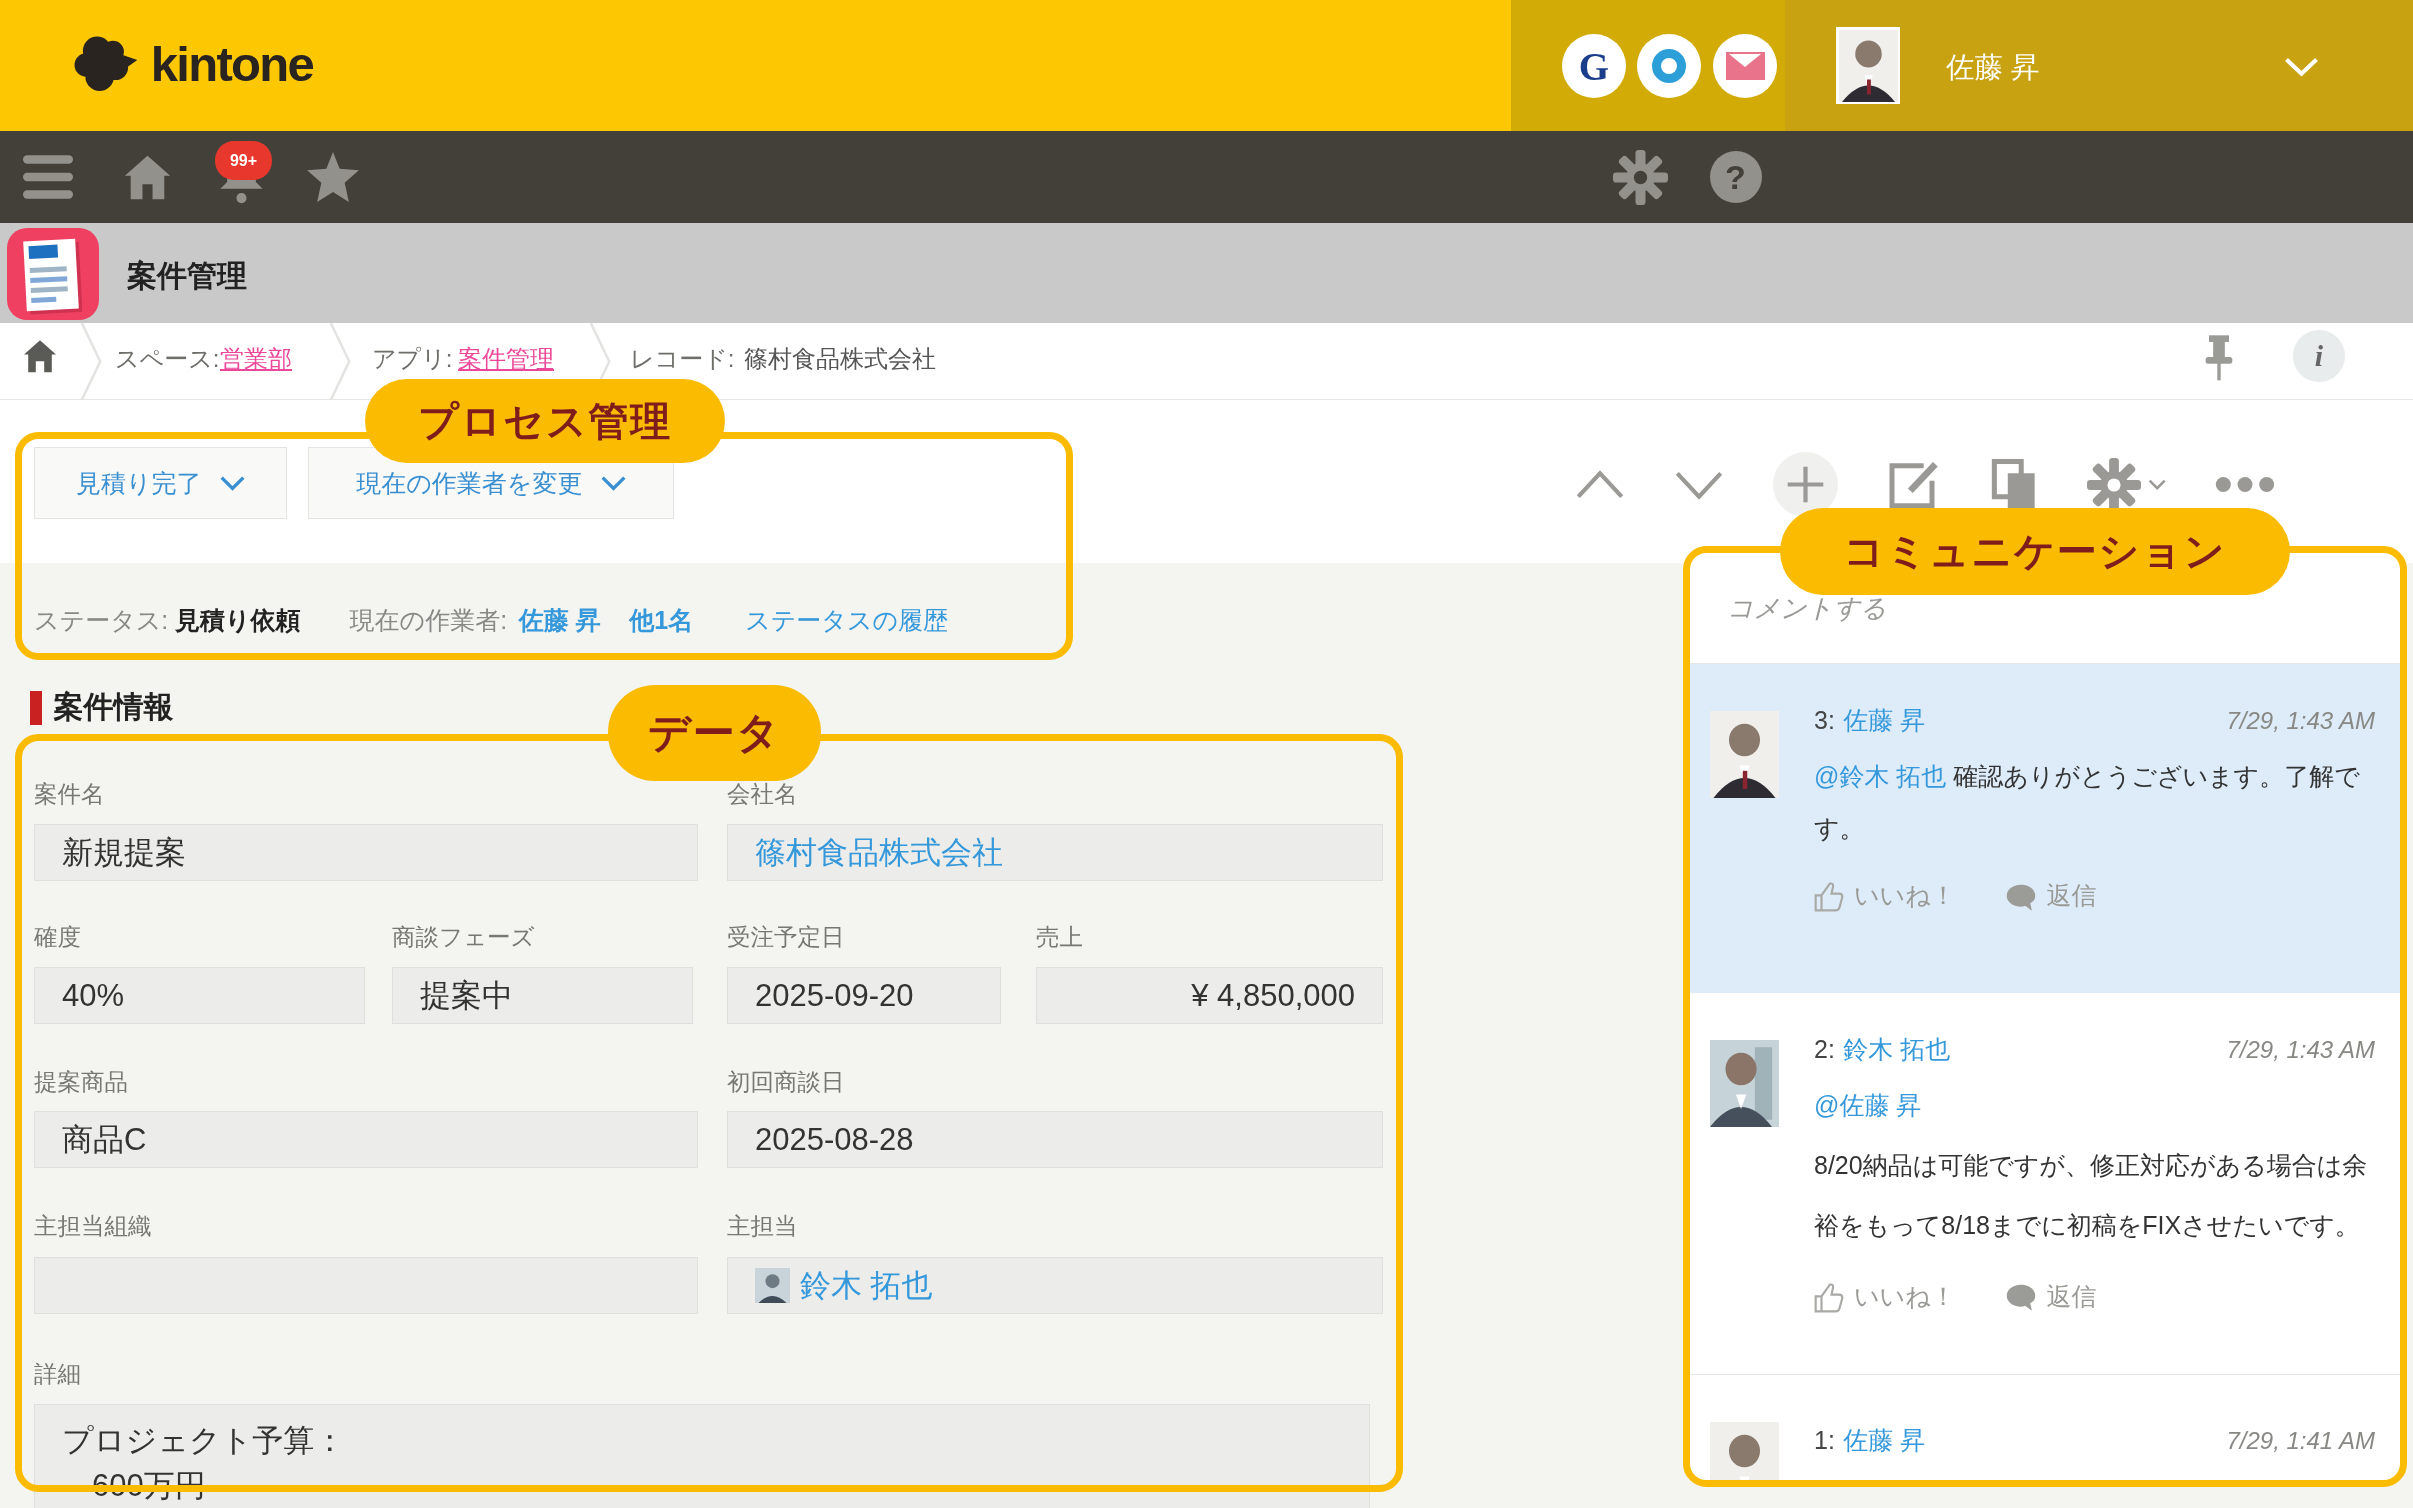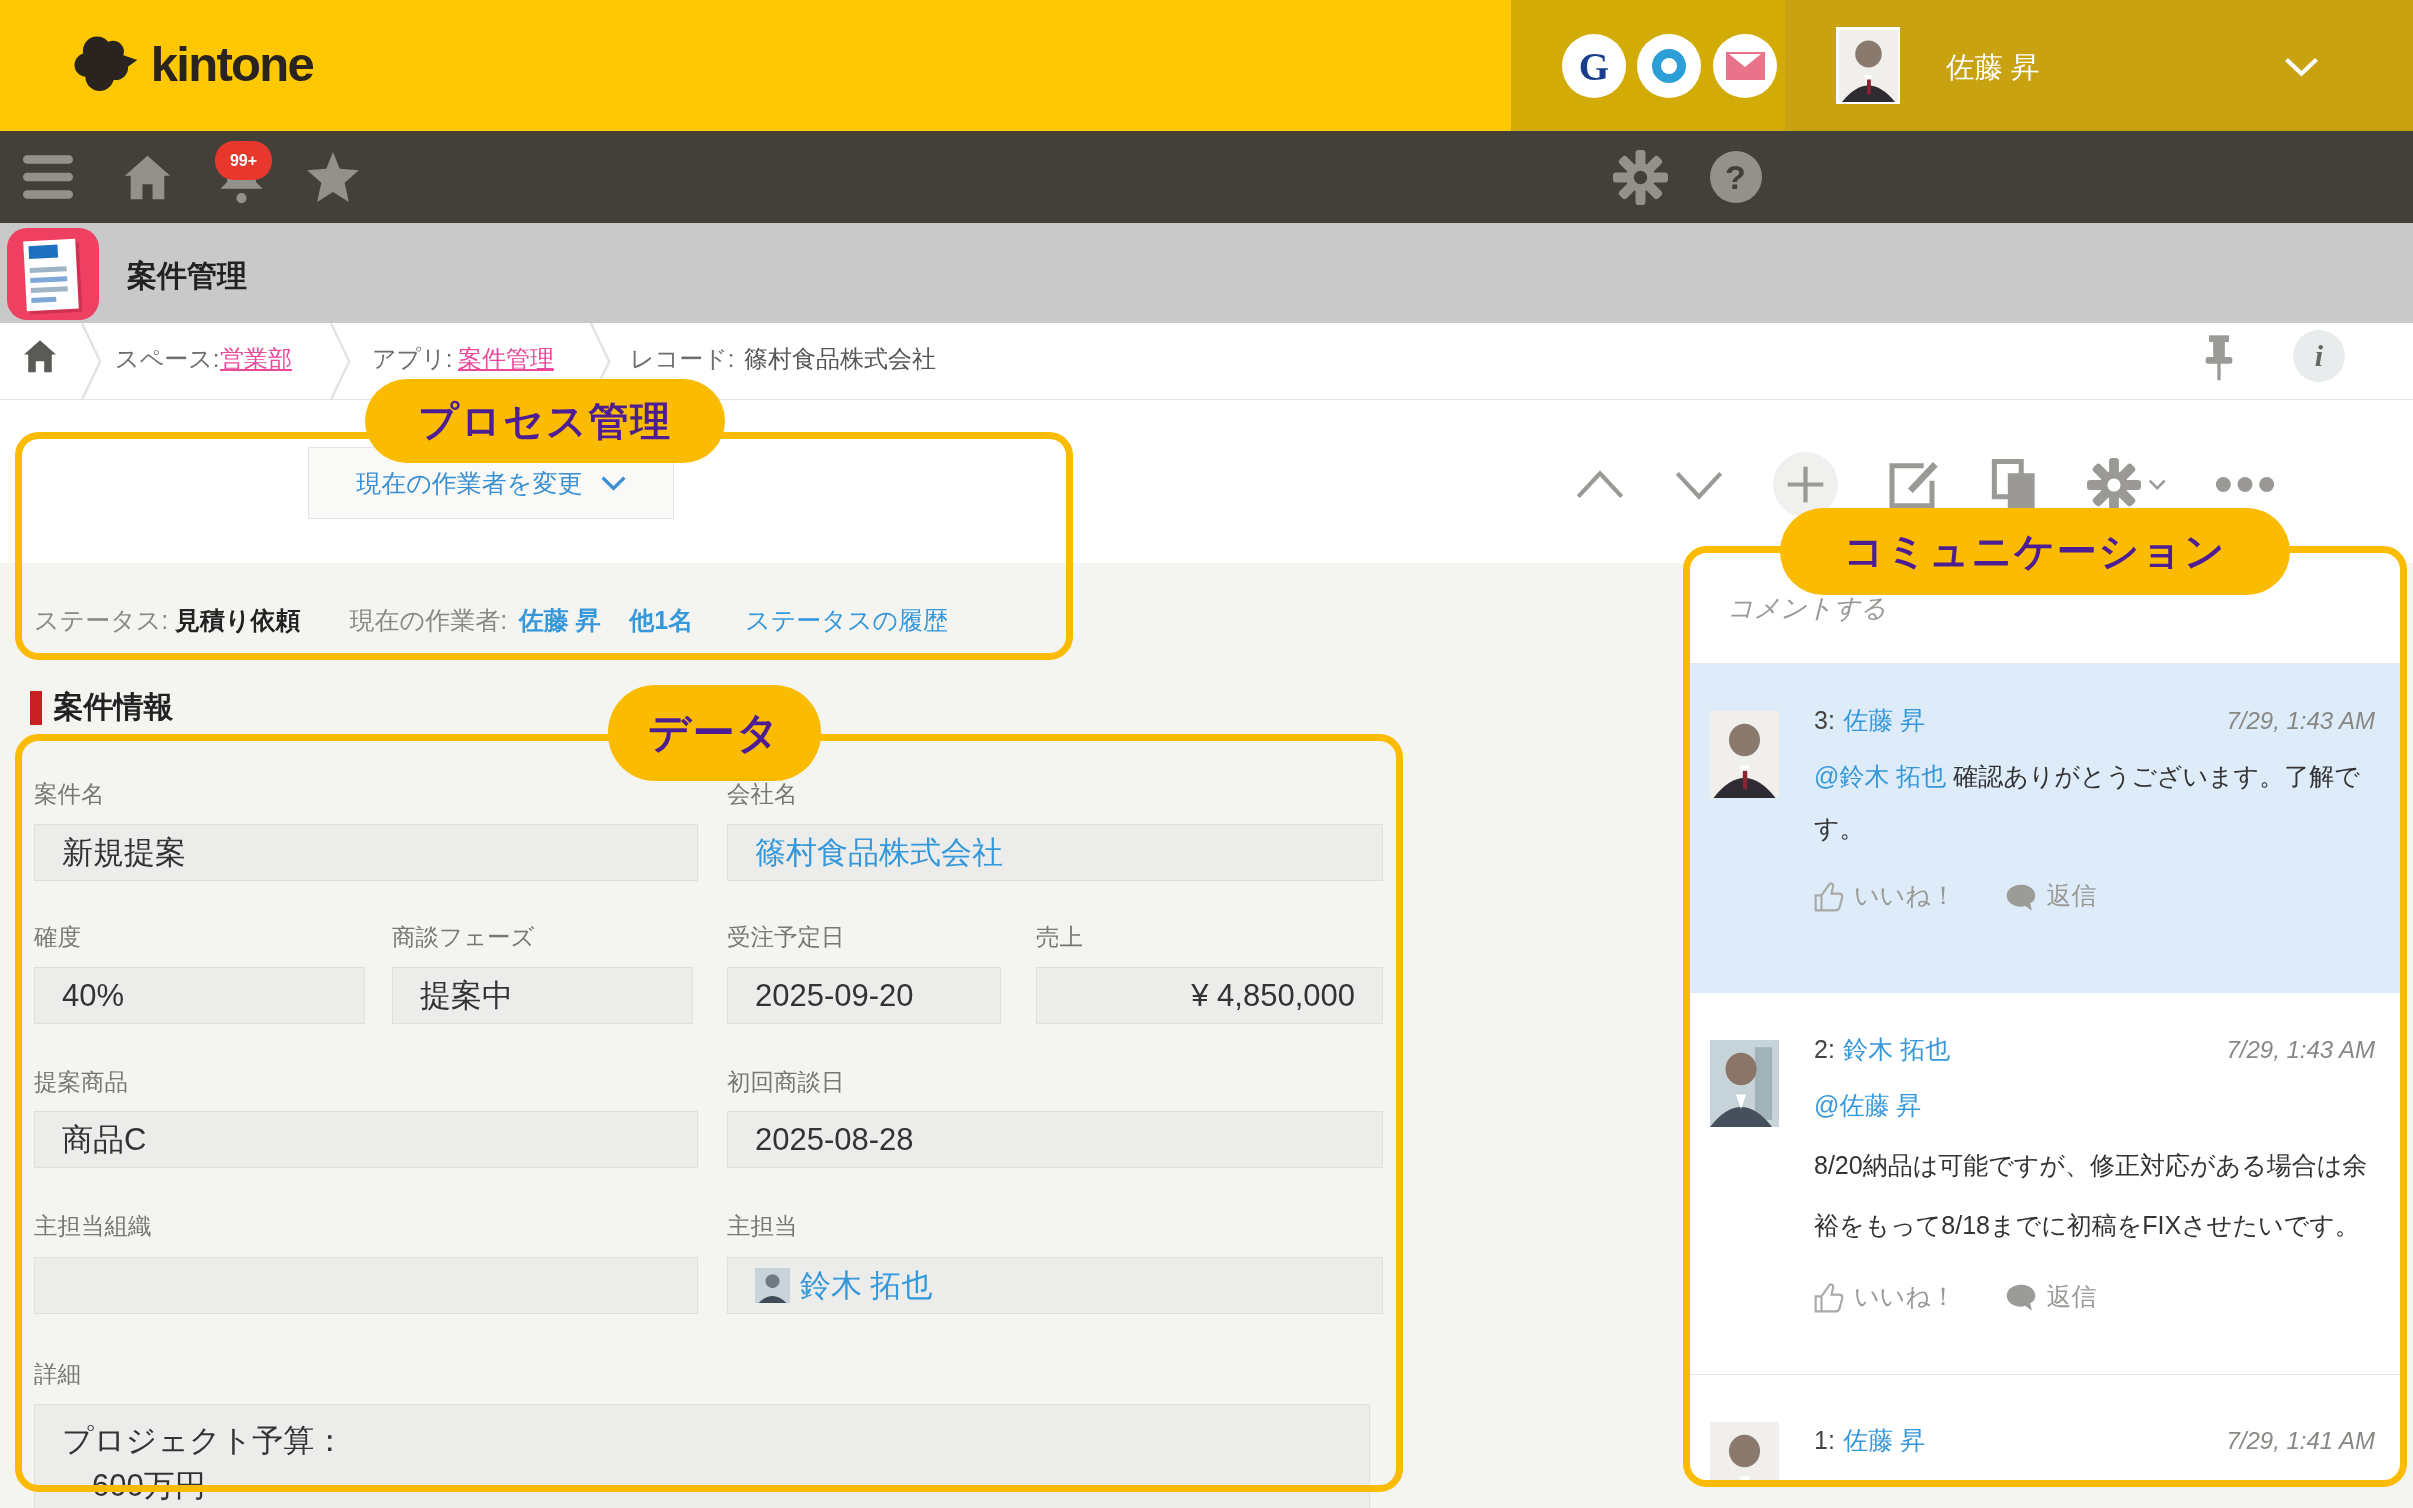--- a/index.html
+++ b/index.html
@@ -90,21 +90,21 @@
   .f4a-l{left:34px;top:1210px}  .f4a{left:34px;top:1257px;width:664px}
   .f4b-l{left:727px;top:1210px} .f4b{left:727px;top:1257px;width:656px}
   .f5-l{left:34px;top:1358px}
   .f5 { left:34px;top:1404px;width:1336px;height:142px;align-items:flex-start;flex-direction:column;justify-content:flex-start;padding-top:13.4px;line-height:45px; }
   .f5 .indent { padding-left:30px; }
 
   
   .callout-box { position:absolute; border:7.5px solid #FBBB00; border-radius:23.5px; pointer-events:none; z-index:40; }
   .co-process { left:15px; top:432px; width:1058px; height:228px; }
   .co-data { left:15px; top:734px; width:1388px; height:758px; }
-  .pill { position:absolute; background:#FBBB00; color:#4c1d95; font-weight:bold; border-radius:47px; display:flex; align-items:center; justify-content:center; z-index:60; letter-spacing:1.7px; }
+  .pill { position:absolute; background:#FBBB00; color:#7f1d1d; font-weight:bold; border-radius:47px; display:flex; align-items:center; justify-content:center; z-index:60; letter-spacing:1.7px; }
   .pill-process { left:365px; top:379px; width:360px; height:84px; font-size:40px; }
   .pill-data { left:608px; top:685px; width:213px; height:96px; font-size:42px; }
   .pill-comm { left:1780px; top:508px; width:510px; height:87px; font-size:40px; }
 
   
   .comments-panel { position:absolute; left:1683px; top:546px; width:724px; height:941px; background:#fff; border:7.5px solid #FBBB00; border-radius:23.5px; overflow:hidden; z-index:30; }
   .comments-header { height:111px; border-bottom:1.7px solid #E7E7E5; display:flex; align-items:center; padding-left:37px; font-size:26px; color:#999995; cursor:pointer;font-style:italic; }
   .comment { position:relative; padding:0 25px 0 20px; }
   .comment.hl { background:#DEECFA; }
   .c3 { height:329px; }
@@ -285,20 +285,26 @@
         </svg>
     </span>
     <span class="bc-item" style="left:2293px;top:6.7px">
       <span style="display:flex;width:52px;height:52px;border-radius:50%;background:#E9ECEC;align-items:center;justify-content:center;font-family:'Liberation Serif','DejaVu Serif',serif;font-style:italic;font-weight:bold;font-size:30px;color:#666">i</span>
     </span>
   </div>
 
   <div class="band-white"></div>
   <div class="band-gray"></div>
 
+  <div class="proc-btn proc-btn-1">
+    <span>見積り完了</span>
+    <svg width="25" height="15" viewBox="0 0 30 18">
+        <polyline points="2,2 15,15 28,2" fill="none" stroke="#3A8FD1" stroke-width="4"></polyline>
+      </svg>
+  </div>
   <div class="proc-btn proc-btn-2">
     <span>現在の作業者を変更</span>
     <svg width="25" height="15" viewBox="0 0 30 18">
         <polyline points="2,2 15,15 28,2" fill="none" stroke="#3A8FD1" stroke-width="4"></polyline>
       </svg>
   </div>
 
   <div class="status-row">
     <span class="lbl">ステータス:</span>
     <span class="val">見積り依頼</span>

